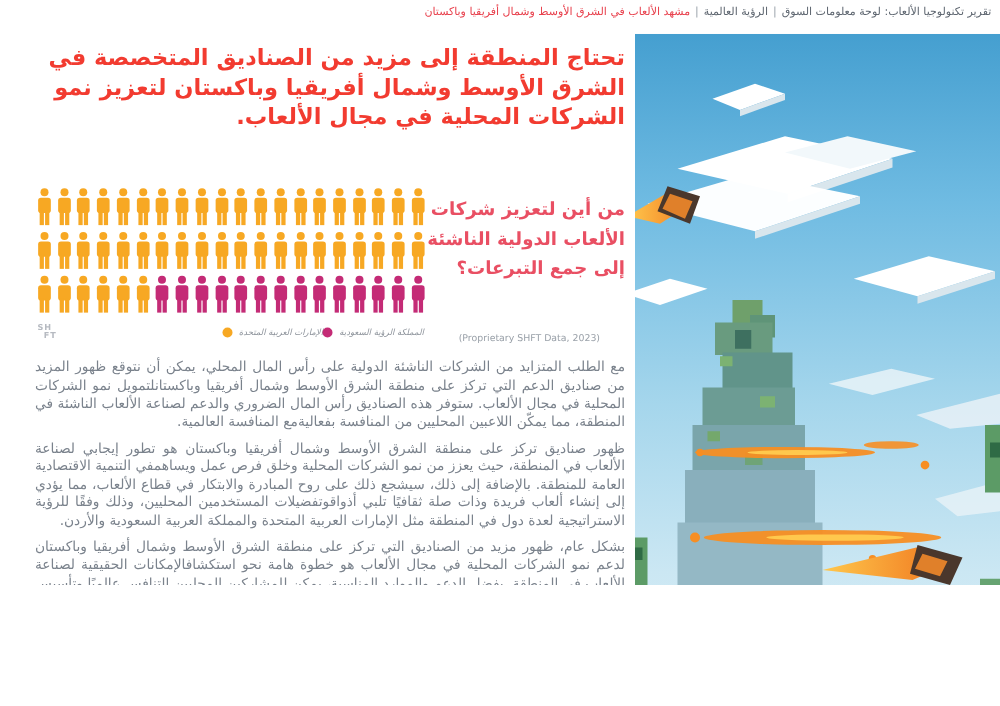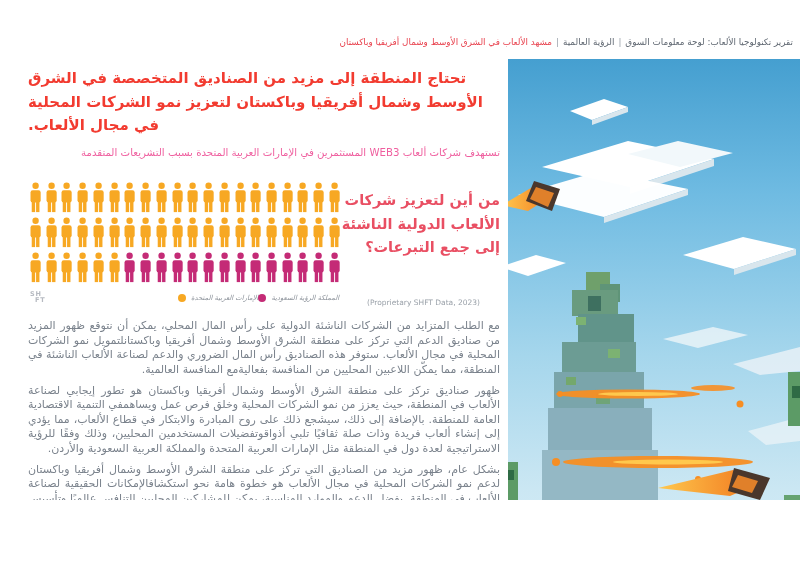--- a/index.html
+++ b/index.html
@@ -1,31 +1,30 @@
 <!DOCTYPE html>
 <html lang="ar" style="--heading-red: #F23B30; --header-red: #E8414D; --header-gray: #5E6670; --subtitle-pink: #EF5F9F; --question-rose: #E94F63; --body-gray: #7A828C; --legend-gray: #8D939B; --muted-gray: #9AA1A9; --logo-gray: #B6BAC1; --page-gray: #ADB2B9;"><head>
 <meta charset="utf-8">
 <style>
   html,body{margin:0;padding:0;background:#ffffff;}
   .page{
     position:relative;width:800px;height:468px;overflow:hidden;background:#ffffff;
     font-family:"DejaVu Sans", sans-serif;
-    margin-top:32px;
   }
   
   .top-header{
     position:absolute;top:5px;right:7px;direction:rtl;white-space:nowrap;
     font-size:8.8px;color:var(--header-gray,#5E6670);letter-spacing:0;
   }
   .top-header .sep{margin:0 4px;color:#9aa2ab;}
   .top-header .chapter{color:var(--header-red,#E8414D);}
   
   .headline{
-    position:absolute;top:35px;right:300px;left:28px;direction:rtl;text-align:left;
-    font-size:15px;line-height:23.5px;font-weight:bold;color:var(--heading-red,#F23B30);
+    position:absolute;top:35px;right:300px;left:28px;direction:rtl;text-align:right;
+    font-size:18px;line-height:23.5px;font-weight:bold;color:var(--heading-red,#F23B30);
   }
   .subheadline{
     position:absolute;top:114px;right:300px;left:28px;direction:rtl;text-align:right;
     font-size:10.2px;line-height:13px;color:var(--subtitle-pink,#EF5F9F);
   }
   
   .pictogram-grid{
     position:absolute;top:150px;left:29px;width:318px;
     display:flex;flex-wrap:wrap;align-content:flex-start;
   }
@@ -72,21 +71,20 @@
 </head>
 <body>
 
 <div class="page">
 
   <div class="top-header">
     <span>تقرير تكنولوجيا الألعاب: لوحة معلومات السوق</span><span class="sep">|</span><span>الرؤية العالمية</span><span class="sep">|</span><span class="chapter">مشهد الألعاب في الشرق الأوسط وشمال أفريقيا وباكستان</span>
   </div>
 
   <div class="headline">تحتاج المنطقة إلى مزيد من الصناديق المتخصصة في الشرق الأوسط وشمال أفريقيا وباكستان لتعزيز نمو الشركات المحلية في مجال الألعاب.</div>
-  <div class="subheadline">تستهدف شركات ألعاب WEB3 المستثمرين في الإمارات العربية المتحدة بسبب التشريعات المتقدمة</div>
 
   <div class="pictogram-grid">
       <svg viewBox="0 0 14 32" class="person" fill="#F7A823">
         <circle cx="7" cy="3.6" r="3.4"></circle>
         <rect x="1.6" y="8.3" width="10.8" height="13" rx="2.4"></rect>
         <rect x="2.9" y="19.5" width="3.6" height="12"></rect>
         <rect x="7.5" y="19.5" width="3.6" height="12"></rect>
       </svg>
       <svg viewBox="0 0 14 32" class="person" fill="#F7A823">
         <circle cx="7" cy="3.6" r="3.4"></circle>

